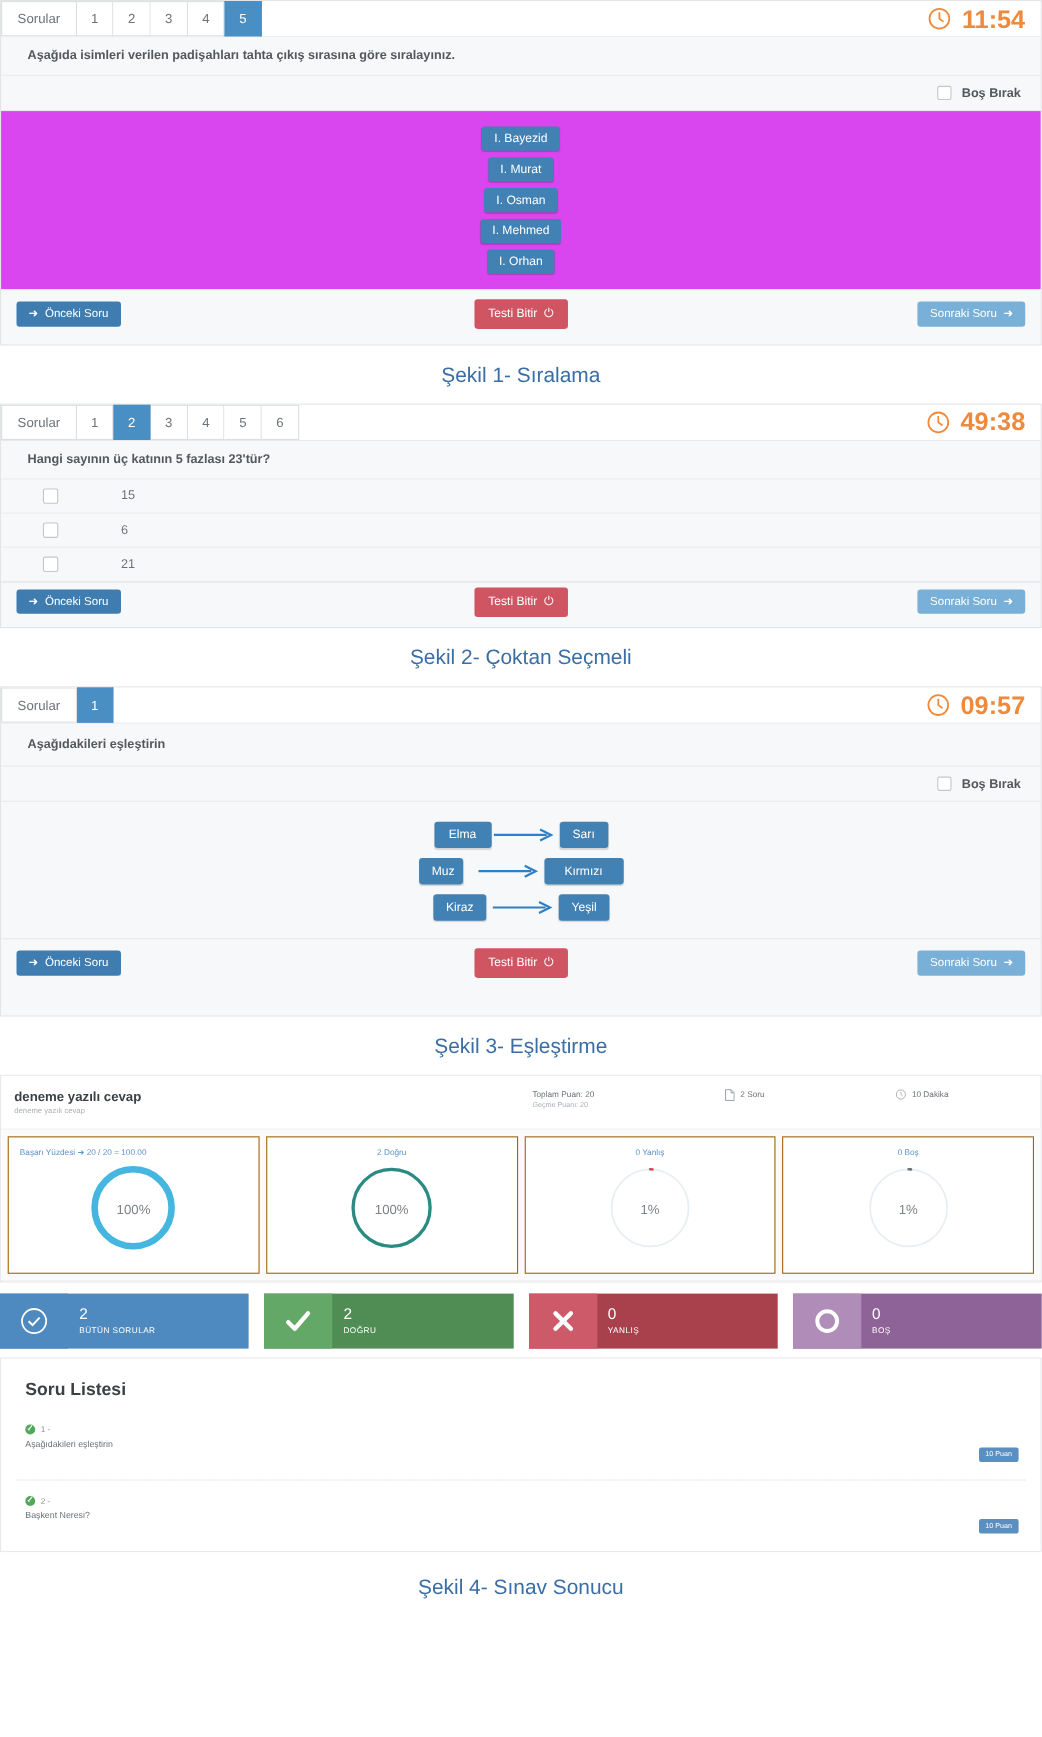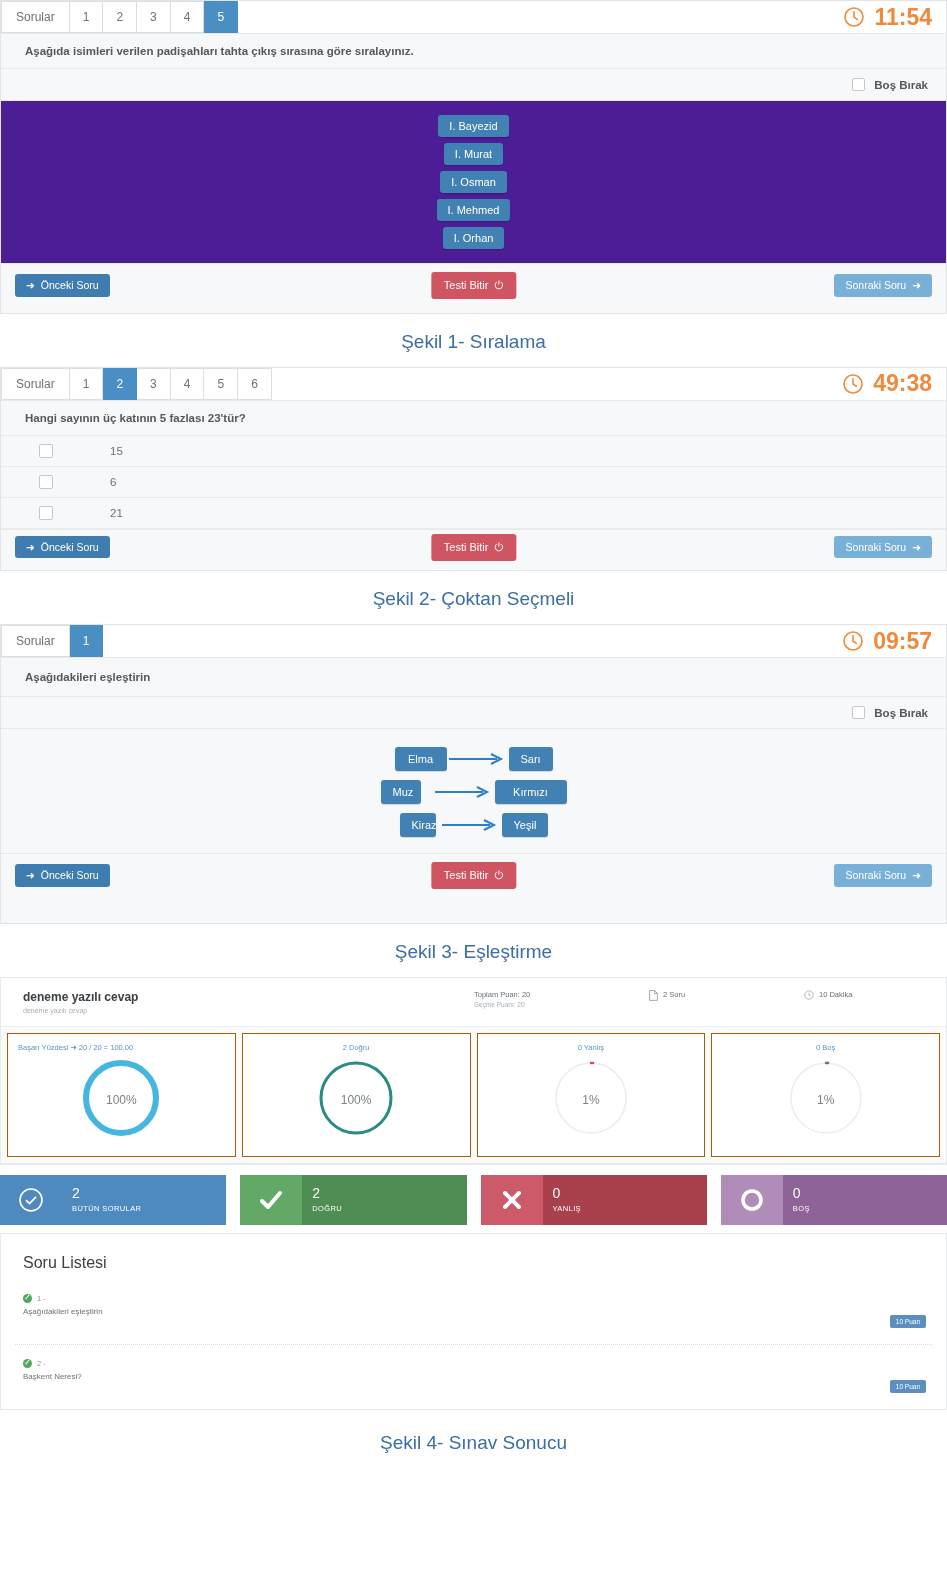--- a/index.html
+++ b/index.html
@@ -59,21 +59,21 @@
     display:flex; justify-content:flex-end; align-items:center;
     padding:9px 18px;
     gap:9px;
   }
   .cbox {
     width:13px;height:13px;border:1px solid #c3c7cb;background:#fff;border-radius:2px;
     display:inline-block;
   }
   .bosbirak-label { font-size:11.5px; font-weight:bold; color:#54585c; }
 
-  .answer-area { background:#4c1d95; padding:14px 0; }
+  .answer-area { background:#d946ef; padding:14px 0; }
 
   .stack { display:flex; flex-direction:column; align-items:center; gap:6px; }
   .chip {
     background:#4281b4; color:#fff; font-size:11px;
     padding:5px 11px; border-radius:3px;
     box-shadow:0 1px 1px rgba(0,0,0,.18);
     white-space:nowrap;
   }
 
   .navrow {
@@ -119,21 +119,21 @@
     background:#4281b4;color:#fff;font-size:11px;border-radius:3px;
     padding:6px 12px; text-align:center; white-space:nowrap;
     box-shadow:0 1px 1px rgba(0,0,0,.15);
   }
   .arrow { width:62px; height:14px; }
 
   
   .res-card { background:#fff; border:1px solid #e7e9eb; }
   .res-head {
     display:flex; align-items:flex-start;
-    padding:12px 22px;
+    padding:12px 12px;
     border-bottom:1px solid #eceef0;
   }
   .res-title { font-size:12px; font-weight:bold; color:#3b4044; }
   .res-sub { font-size:7px; color:#a9afb5; margin-top:3px; }
   .res-meta { display:flex; align-items:flex-start; gap:0; margin-left:auto; }
   .meta-item { font-size:7.5px; color:#6b7278; display:flex; align-items:flex-start; gap:5px; }
   .meta-1 { width:175px; }
   .meta-2 { width:155px; }
   .meta-3 { width:120px; }
   .meta-sub { font-size:6.5px; color:#a9afb5; margin-top:2px; }
@@ -160,21 +160,21 @@
   .tile-body { padding-left:10px; }
   .tile-num { font-size:14px; line-height:1.1; }
   .tile-cap { font-size:7.5px; letter-spacing:.4px; margin-top:2px; }
   .tile-blue .tile-ico { background:#4e8ac0; } .tile-blue { background:#4e8ac0; }
   .tile-green .tile-ico { background:#63a866; } .tile-green { background:#4f8d55; }
   .tile-red .tile-ico { background:#cd5a68; } .tile-red { background:#a9414c; }
   .tile-purple .tile-ico { background:#b08cb8; } .tile-purple { background:#8e6397; }
 
   
   .list-card { background:#fff; border:1px solid #e7e9eb; padding:14px 14px 22px 14px; }
-  .list-title { font-size:16px; font-weight:normal; color:#3b4044; margin:6px 0 18px 8px; }
+  .list-title { font-size:16px; font-weight:bold; color:#3b4044; margin:6px 0 18px 8px; }
   .list-item { padding:4px 0 6px 0; position:relative; }
   .li-head { display:flex; align-items:center; gap:5px; font-size:7.5px; color:#8b9196; margin-left:8px;}
   .li-q { font-size:8px; color:#6b7278; margin-top:4px; margin-left:8px; }
   .li-points {
     position:absolute; right:6px; bottom:-6px;
     background:#5b8fc0; color:#fff; font-size:6.5px;
     padding:3px 6px; border-radius:2px;
   }
   .li-sep { border-bottom:1px dotted #d8dbde; margin:22px 0 0 0; }
   .dot-ok { width:9px;height:9px;border-radius:50%;background:#52a85a;display:inline-block; position:relative;}
@@ -342,21 +342,21 @@
         <div class="match-row">
           <span class="mchip" style="width:40px">Muz</span>
           <svg class="arrow" viewBox="0 0 62 14" style="margin-left:12px;">
             <line x1="2" y1="7" x2="50" y2="7" stroke="#2f7fc4" stroke-width="2"></line>
             <polyline points="44,2 54,7 44,12" fill="none" stroke="#2f7fc4" stroke-width="2"></polyline>
           </svg>
           <span class="mchip" style="width:72px">Kırmızı</span>
         </div>
 
         <div class="match-row">
-          <span class="mchip" style="width:36px">Kiraz</span>
+          <span class="mchip" style="width:48px">Kiraz</span>
           <svg class="arrow" viewBox="0 0 62 14" style="margin-left:4px;">
             <line x1="2" y1="7" x2="50" y2="7" stroke="#2f7fc4" stroke-width="2"></line>
             <polyline points="44,2 54,7 44,12" fill="none" stroke="#2f7fc4" stroke-width="2"></polyline>
           </svg>
           <span class="mchip" style="width:46px">Yeşil</span>
         </div>
 
       </div>
     </div>
 

